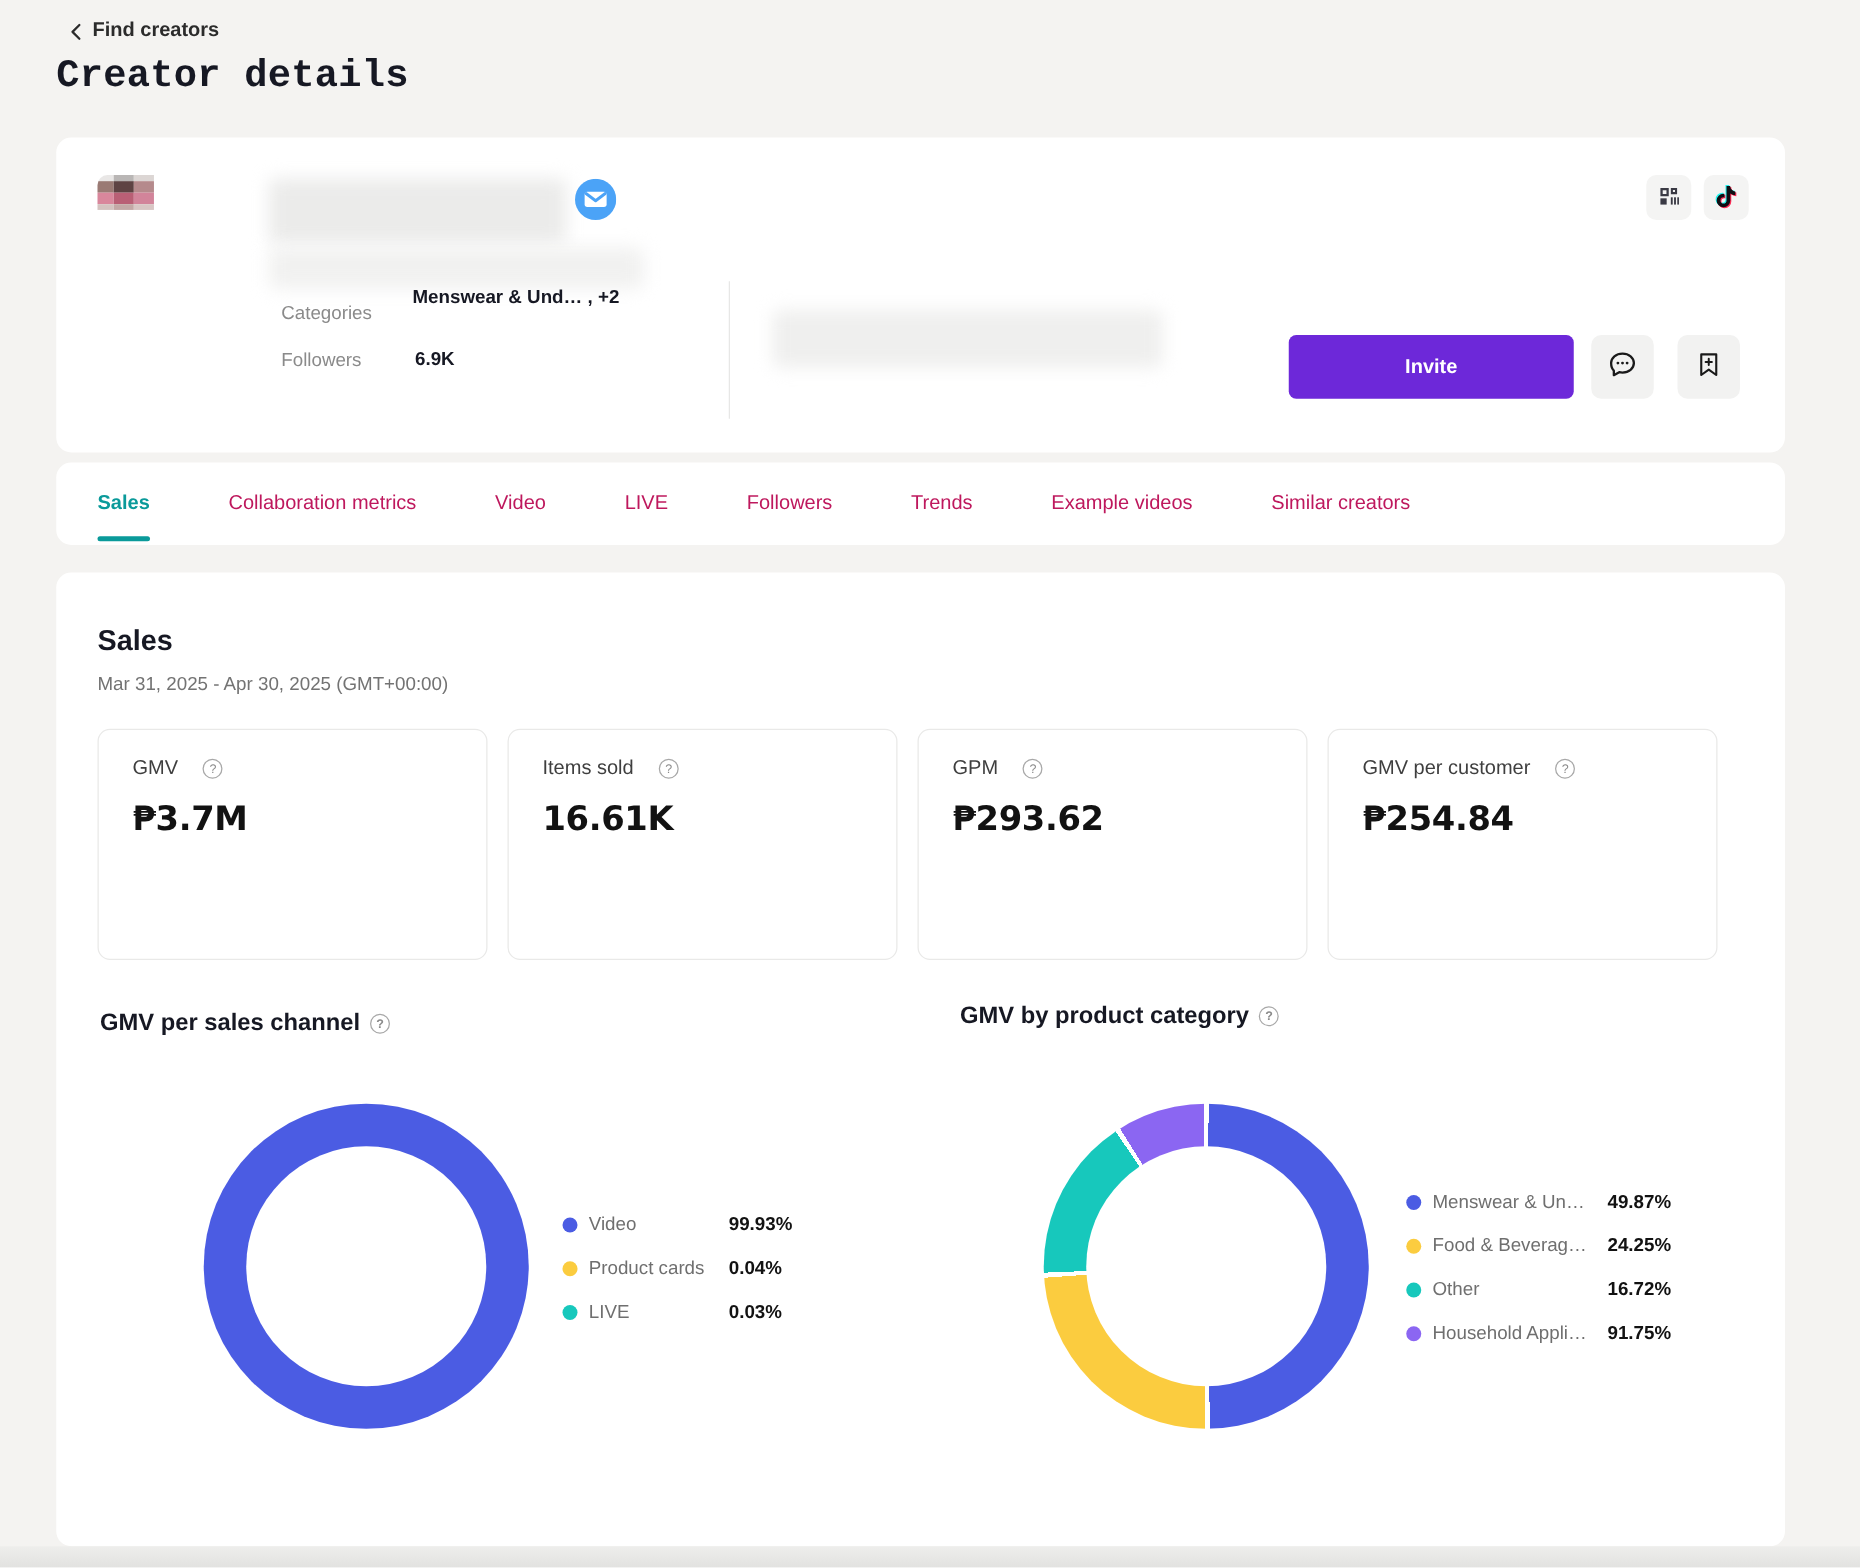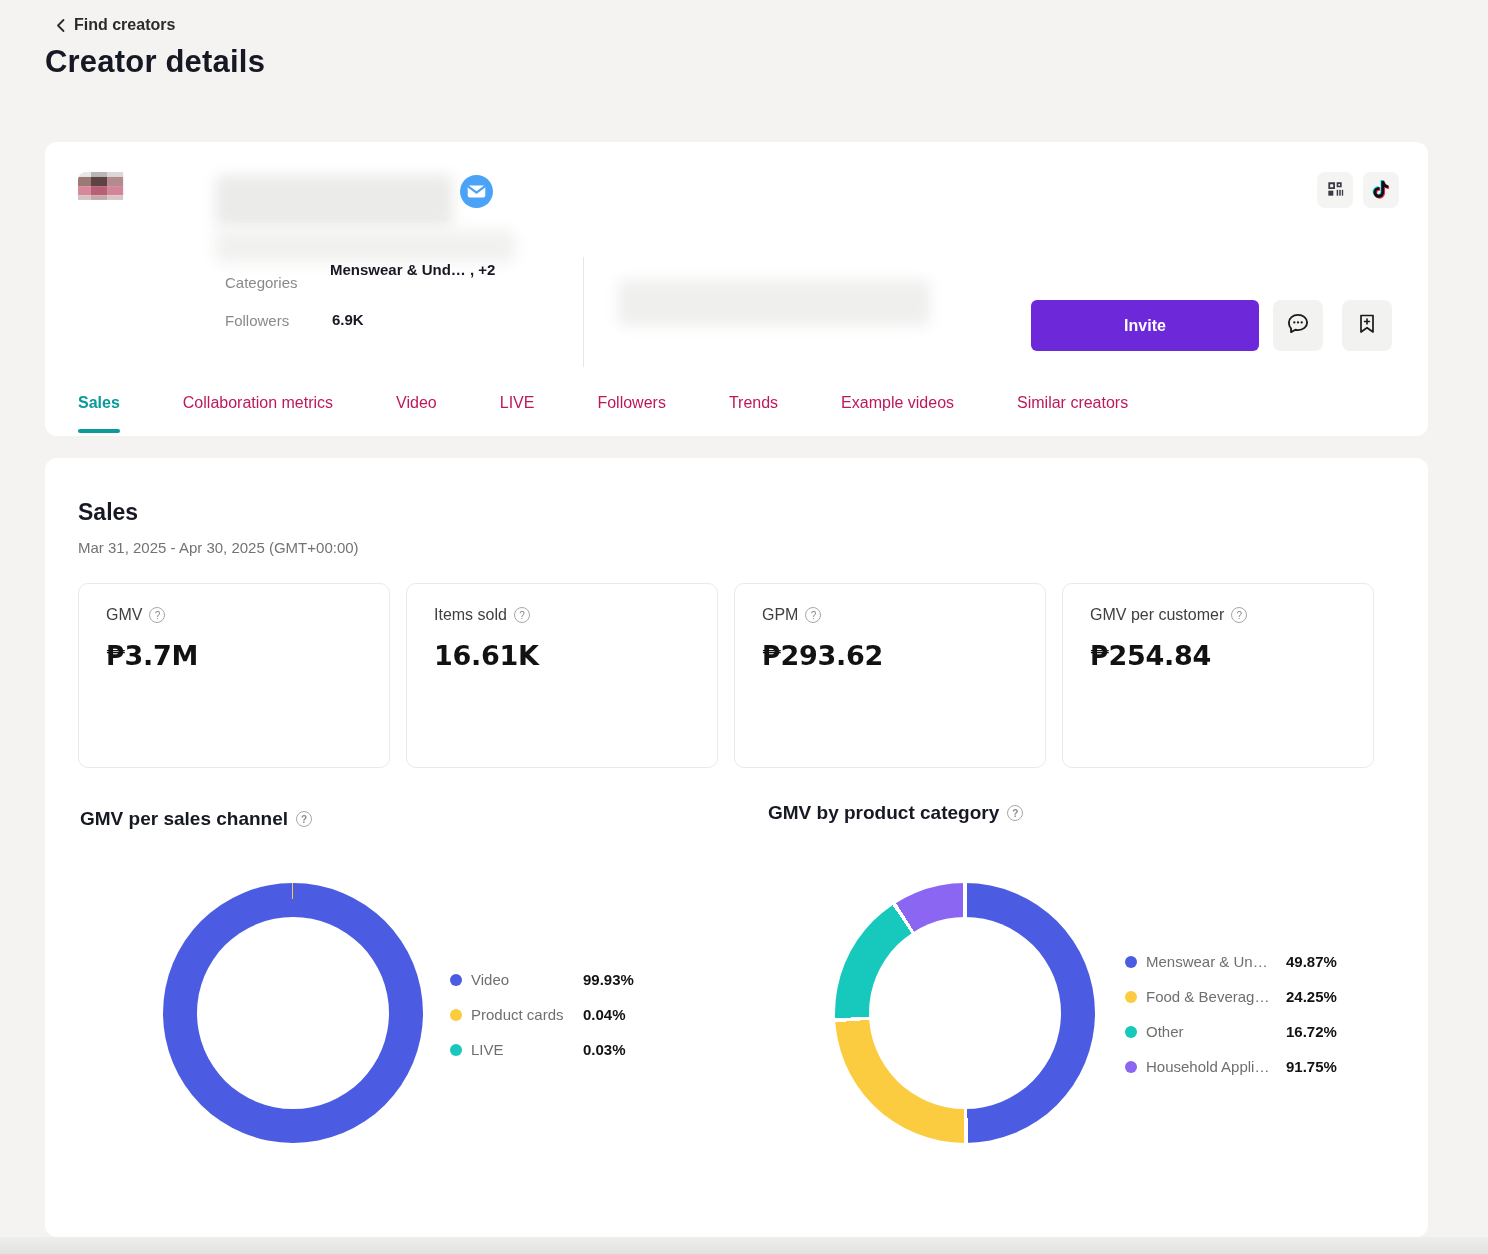--- a/index.html
+++ b/index.html
@@ -10,25 +10,25 @@
     font-family:"Liberation Sans","DejaVu Sans",sans-serif;
     color:#161823;
     overflow:hidden;
   }
   .abs { position:absolute; }
 
   
   .breadcrumb { left:54px; top:16px; display:flex; align-items:center; gap:7px;
     font-size:16px; font-weight:600; color:#2b2b2b; cursor:pointer; }
   .breadcrumb svg { display:block; }
-  .page-title { left:45px; top:44px; font-size:31px; font-weight:700; letter-spacing:.2px; }
+  .page-title { left:45px; top:44px; font-size:31px; font-weight:700; letter-spacing:.2px;font-family:Liberation Mono, monospace; }
 
   
   .card { background:#fff; border-radius:12px; }
-  .header-card { left:45px; top:110px; width:1383px; height:252px;margin-top:32px; }
+  .header-card { left:45px; top:110px; width:1383px; height:252px; }
   .tabs-card   { left:45px; top:370px; width:1383px; height:66px; }
   .main-card   { left:45px; top:458px; width:1383px; height:779px; }
   .bottom-strip { left:0; top:1237px; width:1488px; height:17px;
     background:linear-gradient(#eeeeec,#e2e2e0); }
 
   
   .avatar { left:33px; top:30px; width:130px; height:123px; border-radius:8px;
     overflow:hidden; display:grid; grid-template-columns:1fr 1.1fr 1fr;
     grid-template-rows:.7fr 1.1fr 1fr .5fr; }
   .avatar div { filter:blur(0); }
@@ -64,21 +64,21 @@
     height:4px; border-radius:2px; background:#0a9a9a; }
 
   
   .sales-title { left:33px; top:41px; font-size:23px; font-weight:700; }
   .sales-date  { left:33px; top:81px; font-size:15px; color:#737373; }
 
   .metrics { left:33px; top:125px; display:flex; gap:16px; }
   .metric-card { width:312px; height:185px; border:1px solid #e9e9e8; border-radius:10px;
     background:#fff; position:relative; }
   .metric-label { position:absolute; left:27px; top:22px; display:flex; align-items:center;
-    gap:7px; font-size:16px; color:#3f3f3f; }
+    gap:20px; font-size:16px; color:#3f3f3f; }
   .metric-value { position:absolute; left:27px; top:56px; font-size:27px; font-weight:700;
     color:#121212; font-family:"DejaVu Sans","Liberation Sans",sans-serif; letter-spacing:-.3px; }
 
   .help-icon { width:16px; height:16px; border:1px solid #a8a8a8; border-radius:50%;
     display:inline-flex; align-items:center; justify-content:center;
     font-size:10px; color:#8a8a8a; cursor:pointer; flex:0 0 auto; }
 
   .chart-title { font-size:19px; font-weight:700; display:flex; align-items:center; gap:8px;justify-content:flex-end; }
   .chart-title-left  { left:35px;  top:350px; }
   .chart-title-right { left:723px; top:344px; }

